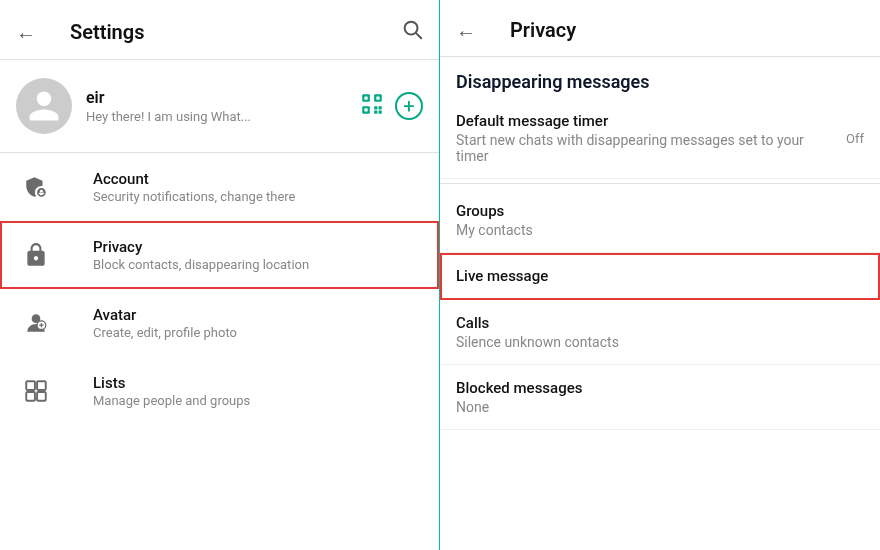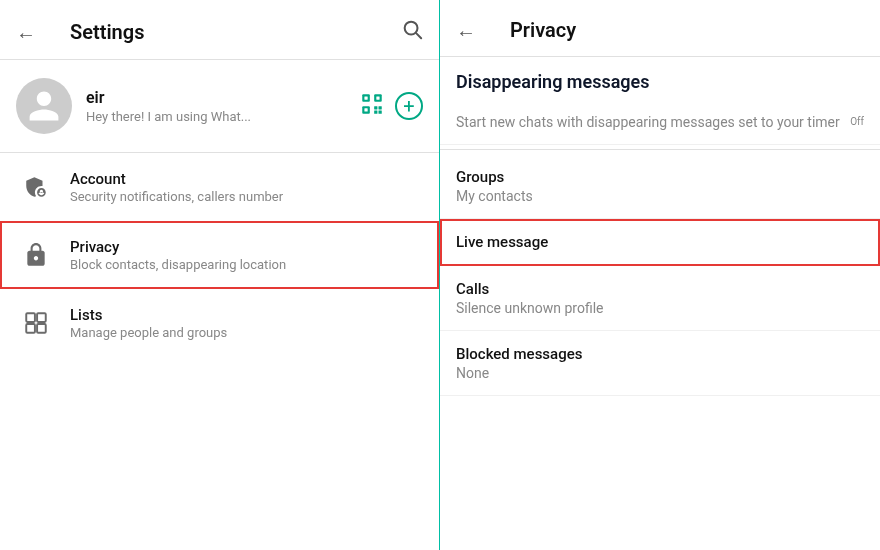--- a/index.html
+++ b/index.html
@@ -116,20 +116,21 @@
       cursor: pointer;
     }
 
     
     .settings-item {
       display: flex;
       align-items: center;
       padding: 14px 16px;
       cursor: pointer;
       position: relative;
+      gap: 23px;
     }
 
     .settings-item.active {
       outline: 2px solid #e53935;
       outline-offset: -2px;
     }
 
     .settings-item-icon {
       width: 40px;
       height: 40px;
@@ -209,21 +210,21 @@
       color: #111;
     }
 
     .privacy-item-subtitle {
       font-size: 14px;
       color: #888;
       margin-top: 2px;
     }
 
     .privacy-item-value {
-      font-size: 10px;
+      font-size: 13px;
       color: #888;
       margin-left: 8px;
       white-space: nowrap;
     }
 
     .divider {
       height: 1px;
       background: #e0e0e0;
       margin: 4px 0;
     }
@@ -275,36 +276,50 @@
 
   <div class="settings-item">
     <div class="settings-item-icon">
       <svg viewBox="0 0 24 24" xmlns="http://www.w3.org/2000/svg">
         <path d="M17 11c.34 0 .67.03 1 .08V6.27L10.5 3 3 6.27v4.91c0 4.54 3.2 8.79 7.5 9.82.55-.13 1.08-.32 1.6-.55C11.41 19.47 11 18.28 11 17c0-3.31 2.69-6 6-6z"></path>
         <path d="M17 13c-2.21 0-4 1.79-4 4s1.79 4 4 4 4-1.79 4-4-1.79-4-4-4zm0 1.5c.83 0 1.5.67 1.5 1.5s-.67 1.5-1.5 1.5-1.5-.67-1.5-1.5.67-1.5 1.5-1.5zm0 5c-1.11 0-2.08-.56-2.67-1.4.09-.98 2.02-1.35 2.67-1.35s2.58.37 2.67 1.35c-.59.84-1.56 1.4-2.67 1.4z"></path>
       </svg>
     </div>
     <div class="settings-item-content">
       <div class="settings-item-title">Account</div>
-      <div class="settings-item-subtitle">Security notifications, callers number</div>
+      <div class="settings-item-subtitle">Security notifications, change there</div>
     </div>
   </div>
 
   <div class="settings-item active">
     <div class="settings-item-icon">
       <svg viewBox="0 0 24 24" xmlns="http://www.w3.org/2000/svg">
         <path d="M18 8h-1V6c0-2.76-2.24-5-5-5S7 3.24 7 6v2H6c-1.1 0-2 .9-2 2v10c0 1.1.9 2 2 2h12c1.1 0 2-.9 2-2V10c0-1.1-.9-2-2-2zm-6 9c-1.1 0-2-.9-2-2s.9-2 2-2 2 .9 2 2-.9 2-2 2zm3.1-9H8.9V6c0-1.71 1.39-3.1 3.1-3.1 1.71 0 3.1 1.39 3.1 3.1v2z"></path>
       </svg>
     </div>
     <div class="settings-item-content">
       <div class="settings-item-title">Privacy</div>
       <div class="settings-item-subtitle">Block contacts, disappearing location</div>
     </div>
   </div>
 
+  <div class="settings-item">
+    <div class="settings-item-icon">
+      <svg viewBox="0 0 24 24" xmlns="http://www.w3.org/2000/svg">
+        <circle cx="12" cy="8" r="4"></circle>
+        <path d="M4 20c0-4 3.58-7 8-7s8 3 8 7"></path>
+        <circle cx="17" cy="14" r="4" fill="#fff" stroke="#6b6b6b" stroke-width="1.2"></circle>
+        <path d="M17 12.5v3m-1.5-1.5h3" stroke="#6b6b6b" stroke-width="1.2" stroke-linecap="round"></path>
+      </svg>
+    </div>
+    <div class="settings-item-content">
+      <div class="settings-item-title">Avatar</div>
+      <div class="settings-item-subtitle">Create, edit, profile photo</div>
+    </div>
+  </div>
 
   <div class="settings-item">
     <div class="settings-item-icon">
       <svg viewBox="0 0 24 24" xmlns="http://www.w3.org/2000/svg">
         <rect x="3" y="3" width="8" height="8" rx="1" fill="none" stroke="#6b6b6b" stroke-width="1.8"></rect>
         <rect x="13" y="3" width="8" height="8" rx="1" fill="none" stroke="#6b6b6b" stroke-width="1.8"></rect>
         <rect x="3" y="13" width="8" height="8" rx="1" fill="none" stroke="#6b6b6b" stroke-width="1.8"></rect>
         <rect x="13" y="13" width="8" height="8" rx="1" fill="none" stroke="#6b6b6b" stroke-width="1.8"></rect>
       </svg>
     </div>
@@ -319,20 +334,21 @@
 
   <div class="right-header">
     <span class="header-back-icon">←</span>
     <span class="header-title">Privacy</span>
   </div>
 
   <div class="section-label">Disappearing messages</div>
 
   <div class="privacy-item">
     <div class="privacy-item-content">
+      <div class="privacy-item-title">Default message timer</div>
       <div class="privacy-item-subtitle">Start new chats with disappearing messages set to your timer</div>
     </div>
     <span class="privacy-item-value">Off</span>
   </div>
 
   <div class="divider"></div>
 
   <div class="privacy-item">
     <div class="privacy-item-content">
       <div class="privacy-item-title">Groups</div>
@@ -342,21 +358,21 @@
 
   <div class="privacy-item active">
     <div class="privacy-item-content">
       <div class="privacy-item-title">Live message</div>
     </div>
   </div>
 
   <div class="privacy-item">
     <div class="privacy-item-content">
       <div class="privacy-item-title">Calls</div>
-      <div class="privacy-item-subtitle">Silence unknown profile</div>
+      <div class="privacy-item-subtitle">Silence unknown contacts</div>
     </div>
   </div>
 
   <div class="privacy-item">
     <div class="privacy-item-content">
       <div class="privacy-item-title">Blocked messages</div>
       <div class="privacy-item-subtitle">None</div>
     </div>
   </div>
 </div>

